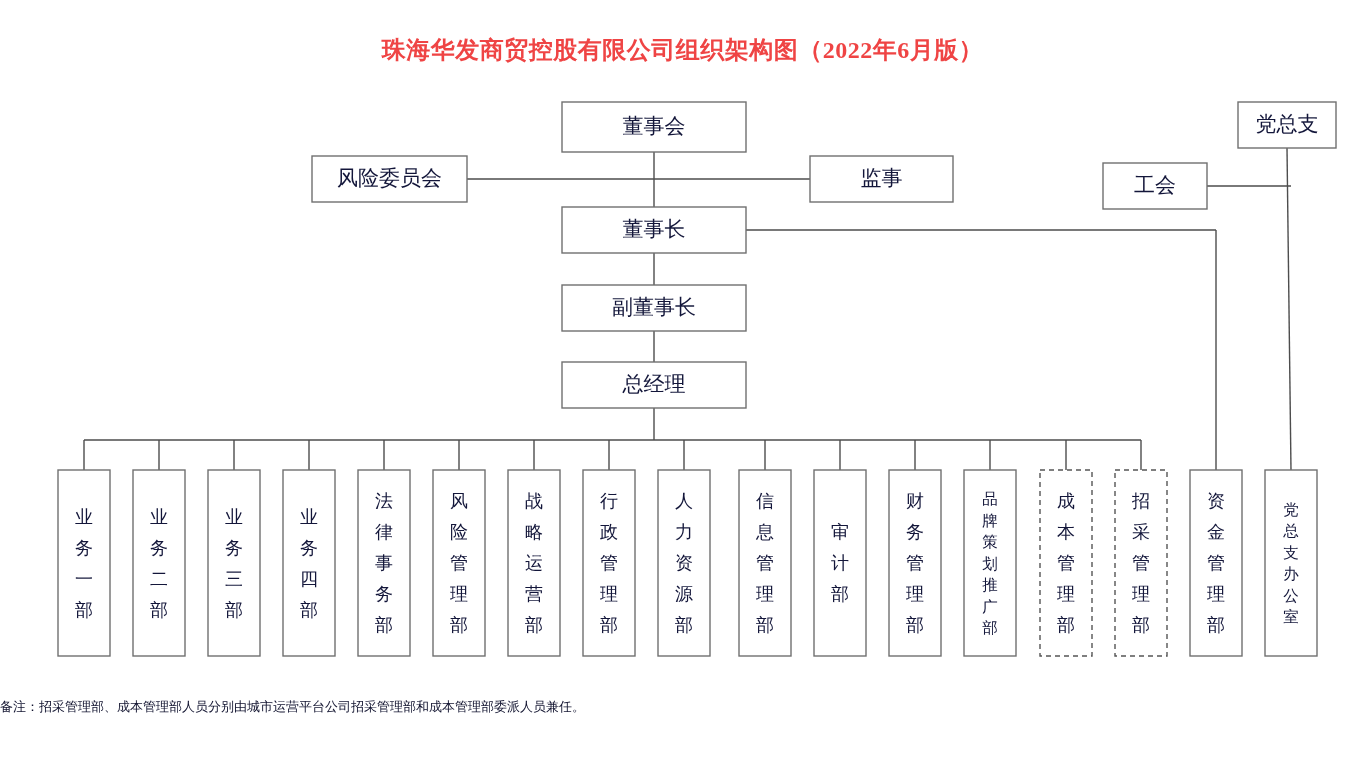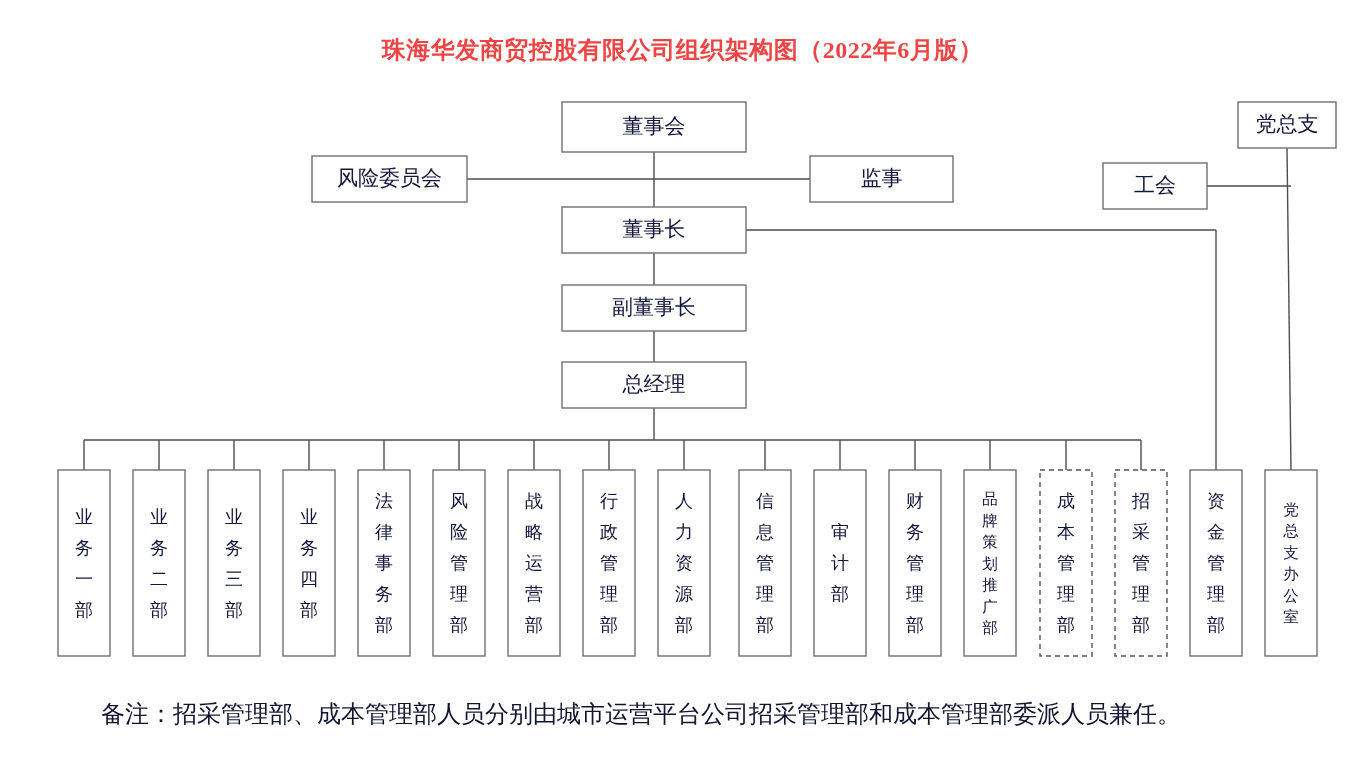--- a/index.html
+++ b/index.html
@@ -32,22 +32,22 @@
     font-family:"Liberation Serif","DejaVu Serif",serif;
     fill:#13163a;
     text-anchor:middle;
   }
   .h-label{font-size:21px;dominant-baseline:middle;}
   .v-char{font-size:18px;}
   .v-char.small{font-size:15.5px;}
   #footnote{
     position:absolute;
     left:0;top:698px;width:1181px;
-    text-align:right;
-    font-size:24px;
+    text-align:left;
+    font-size:13px;
     color:#11132f;
     font-family:"Liberation Serif","DejaVu Serif",serif;
     white-space:nowrap;
   }
 </style>
 </head>
 <body>
 
 <div id="page-title">珠海华发商贸控股有限公司组织架构图（2022年6月版）</div>
 

